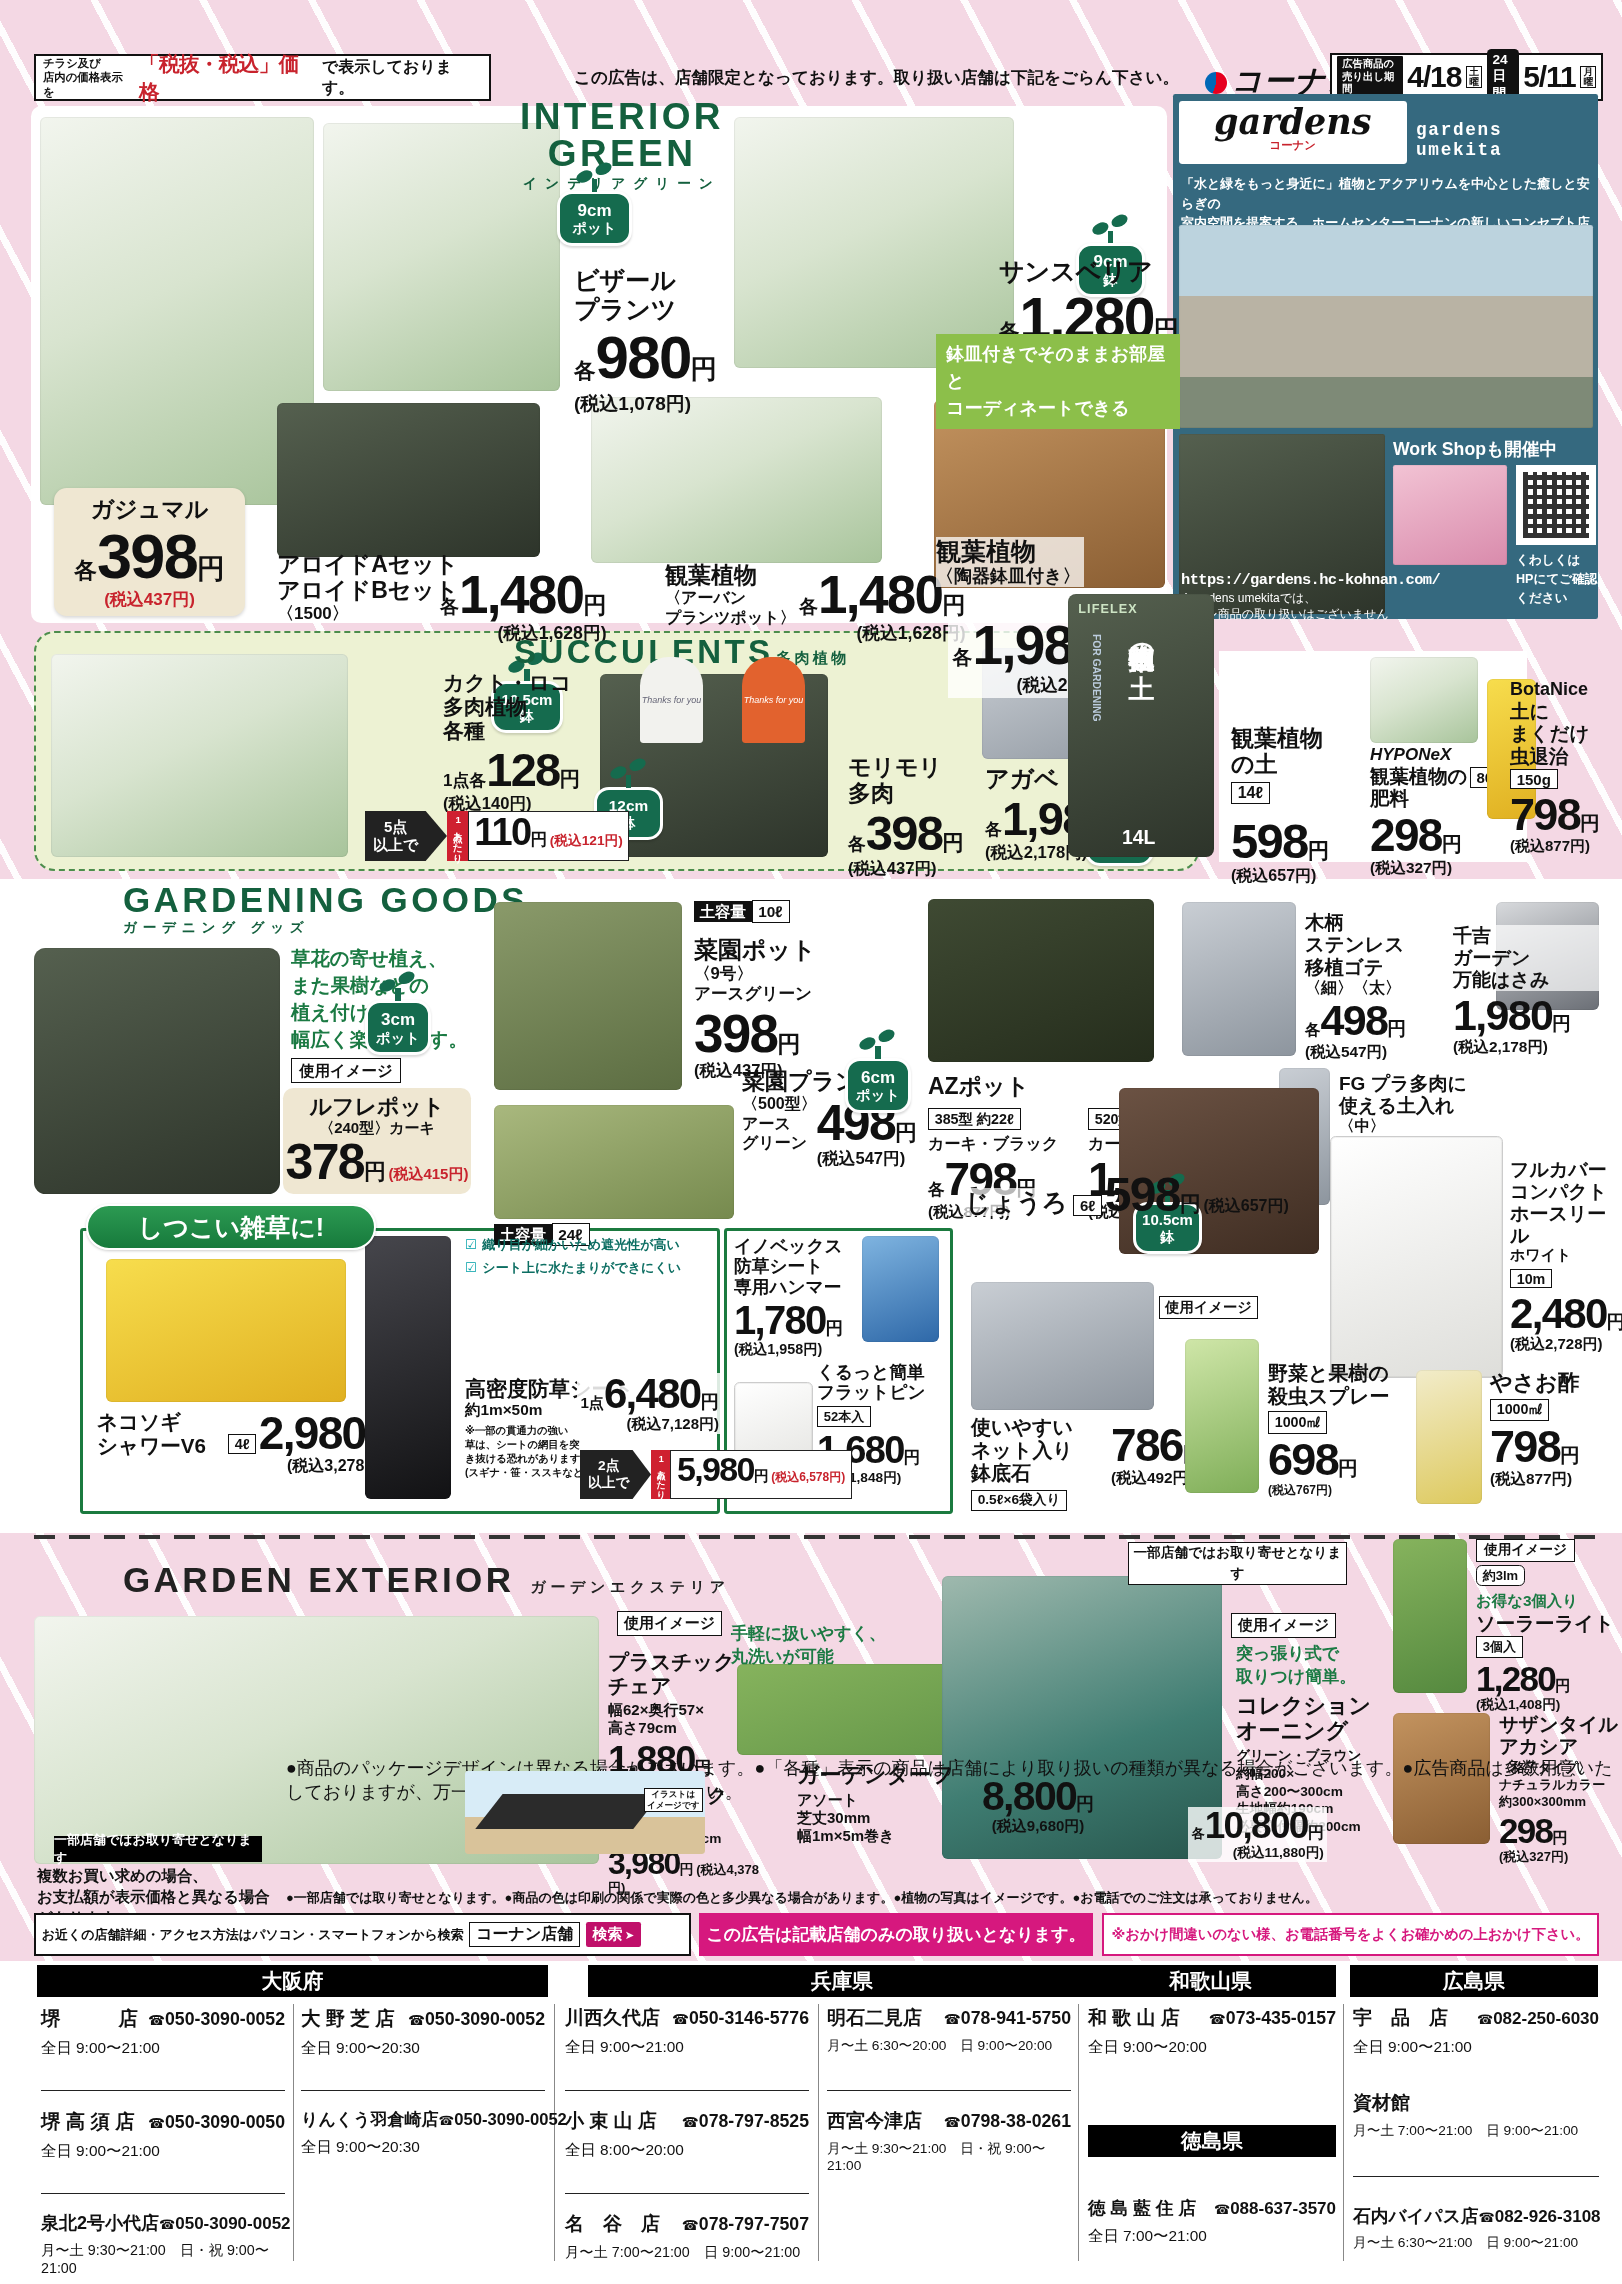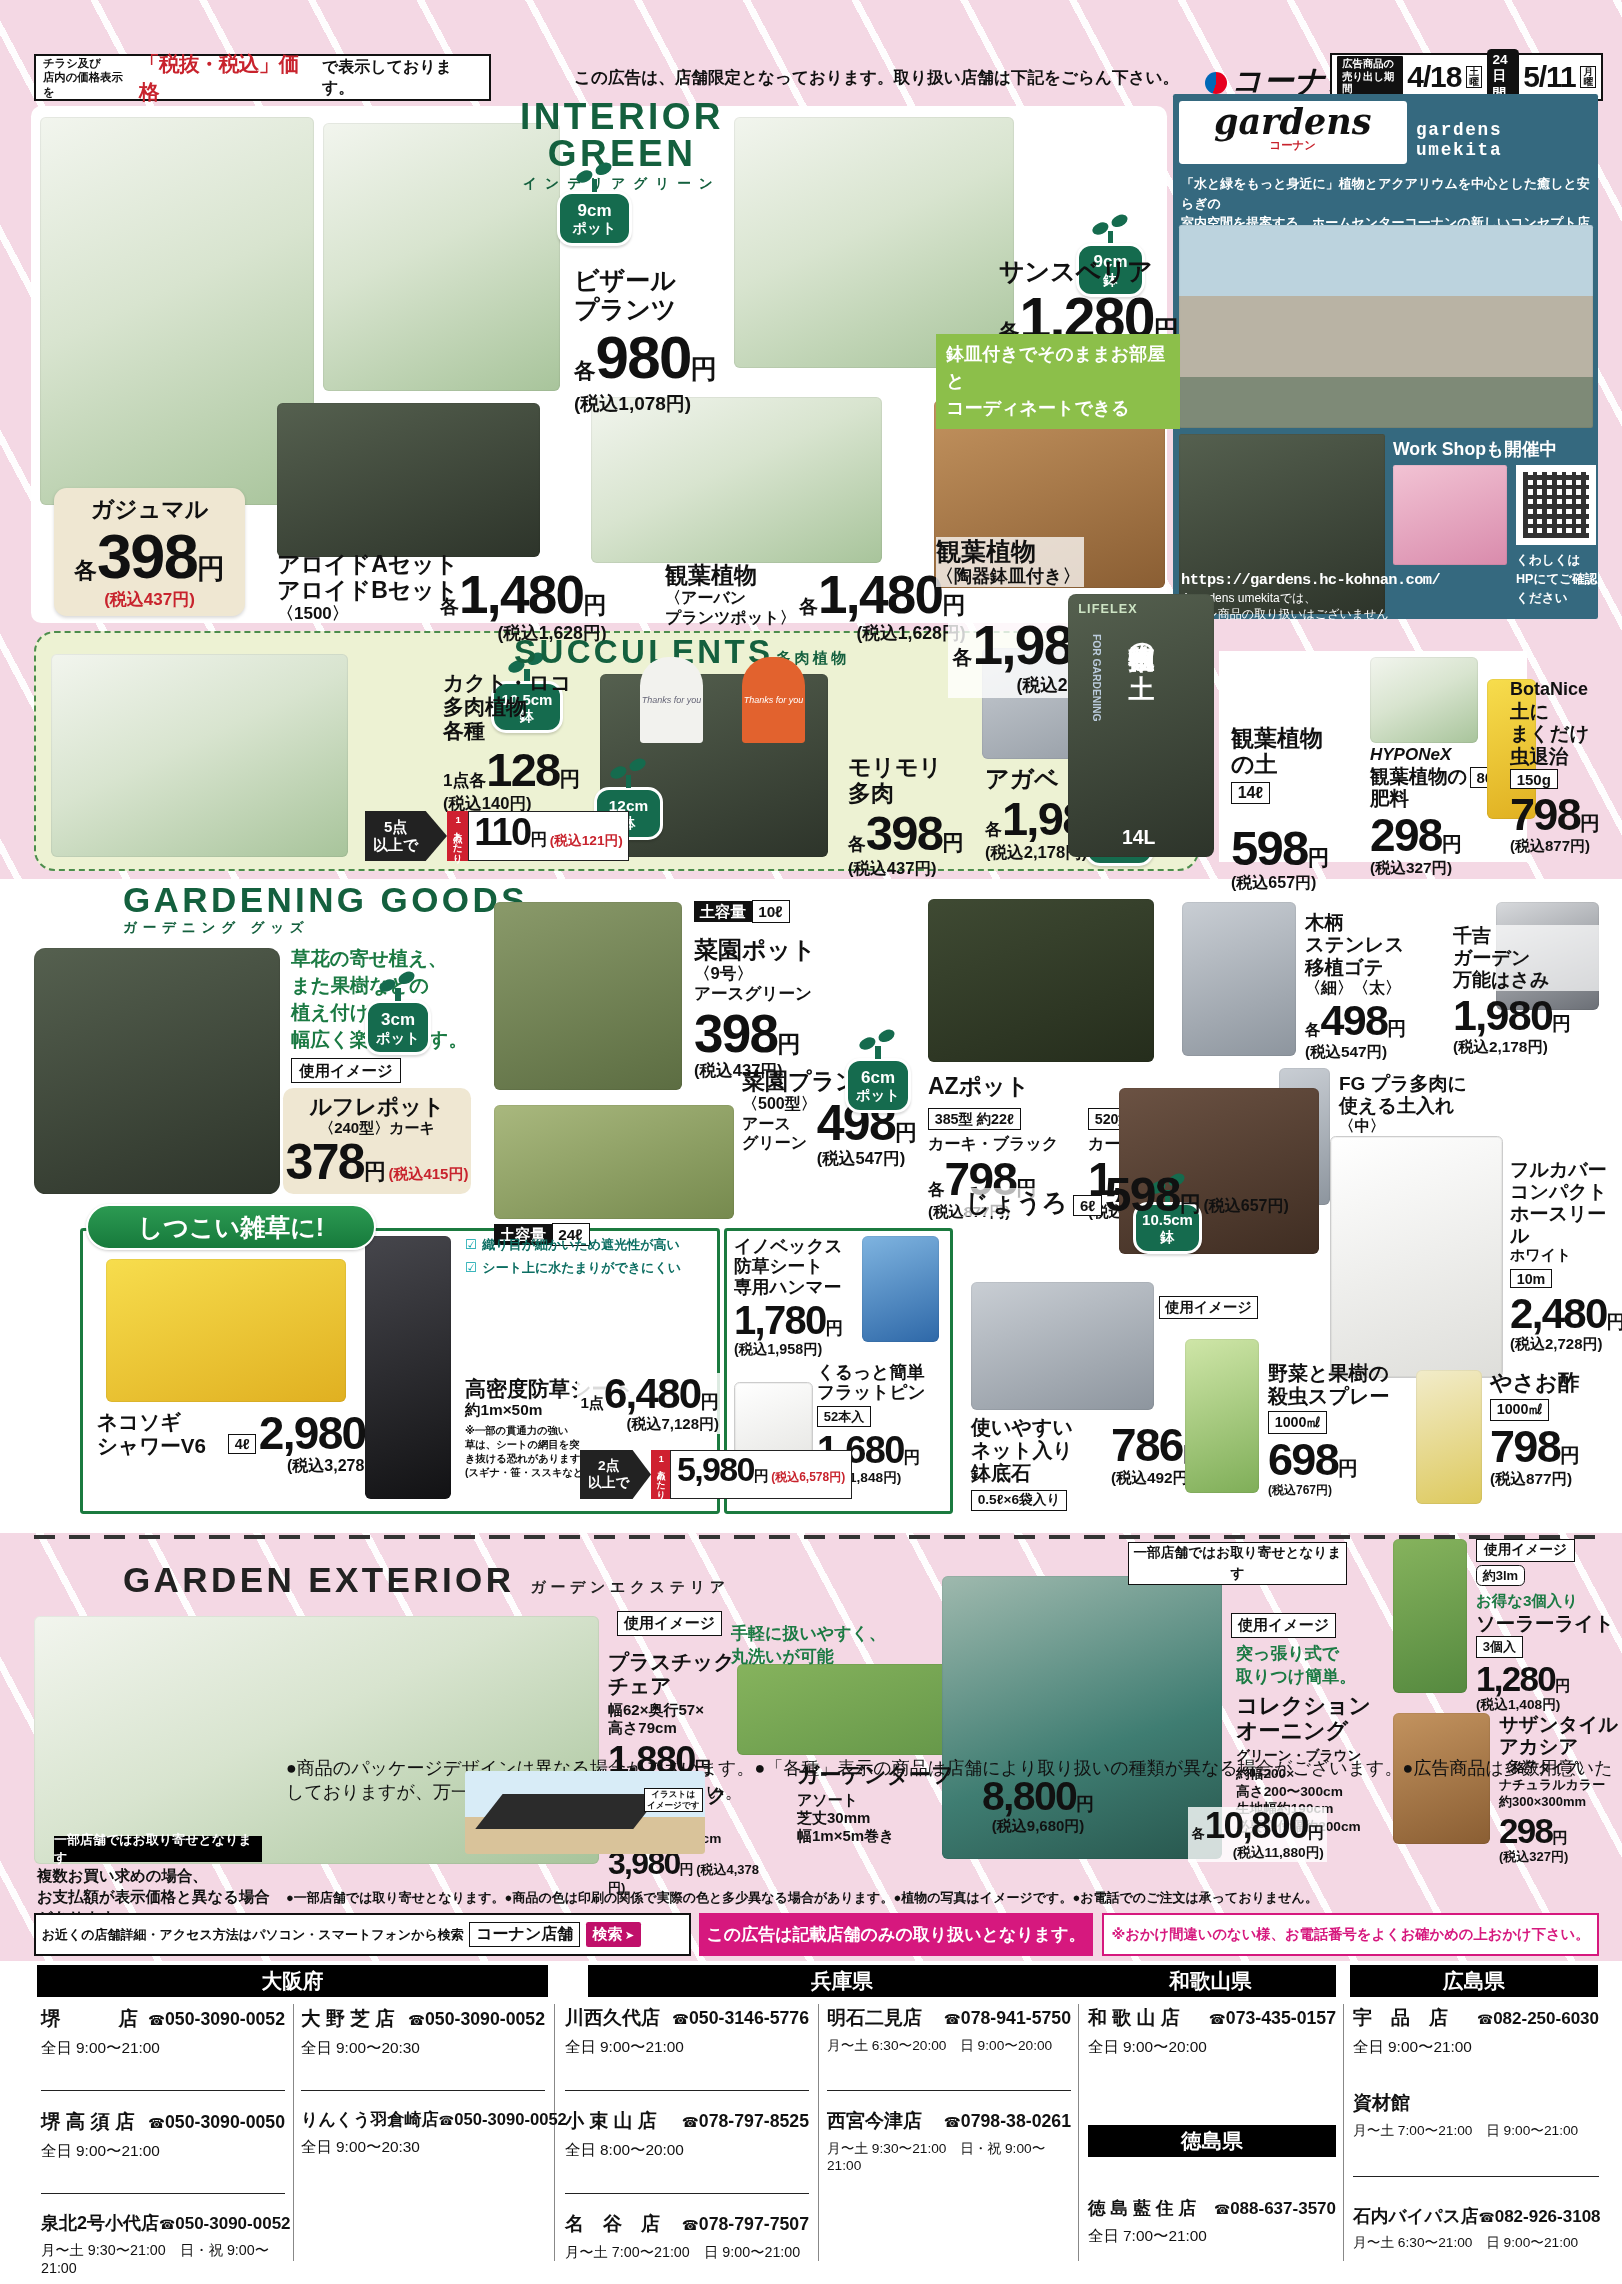--- a/index.html
+++ b/index.html
@@ -269,21 +269,21 @@
     <div class="abs vtext" style="left:57px;top:31px;font-size:26px">観葉植物の土</div>
     <div class="abs vtext" style="left:23px;top:40px;font-size:10.3px;color:#bcd;text-orientation:mixed">FOR GARDENING</div>
     <div class="abs b white" style="left:54px;bottom:8px;font-size:19.4px">14L</div>
   </div>
   <div class="abs" style="left:1219px;top:651px;width:308px;height:211px;background:#fff;z-index:3"></div>
 
   <div class="abs" style="left:1231px;top:725px;width:131px;z-index:4">
     <div class="gname pre-line" style="font-size:23px">観葉植物
 の土</div>
     <div style="margin-top:4.6px"><span class="sizebox" style="font-size:16px">14ℓ</span></div>
-    <div class="price" style="font-size:49px;margin-top:20px"><span class="amt">598</span><span class="yen">円</span></div>
+    <div class="price" style="font-size:49px;margin-top:13px"><span class="amt">598</span><span class="yen">円</span></div>
     <div class="tax" style="font-size:16px">(税込657円)</div>
   </div>
 
   <div class="abs ph" style="left:1370px;top:657px;width:108px;height:86px;z-index:4"></div>
   <div class="abs" style="left:1370px;top:745px;width:131px;z-index:4">
     <div class="b" style="font-size:17px;font-style:italic">HYPONeX</div>
     <div class="gname" style="font-size:19.4px;white-space:nowrap"><span class="pre-line" style="display:inline-block;vertical-align:top">観葉植物の
 肥料</span><span class="sizebox" style="font-size:15px;margin-left:2.3px">80g</span></div>
     <div class="price" style="font-size:46px;margin-top:2.3px"><span class="amt">298</span><span class="yen">円</span></div>
     <div class="tax" style="font-size:15.4px">(税込327円)</div>

